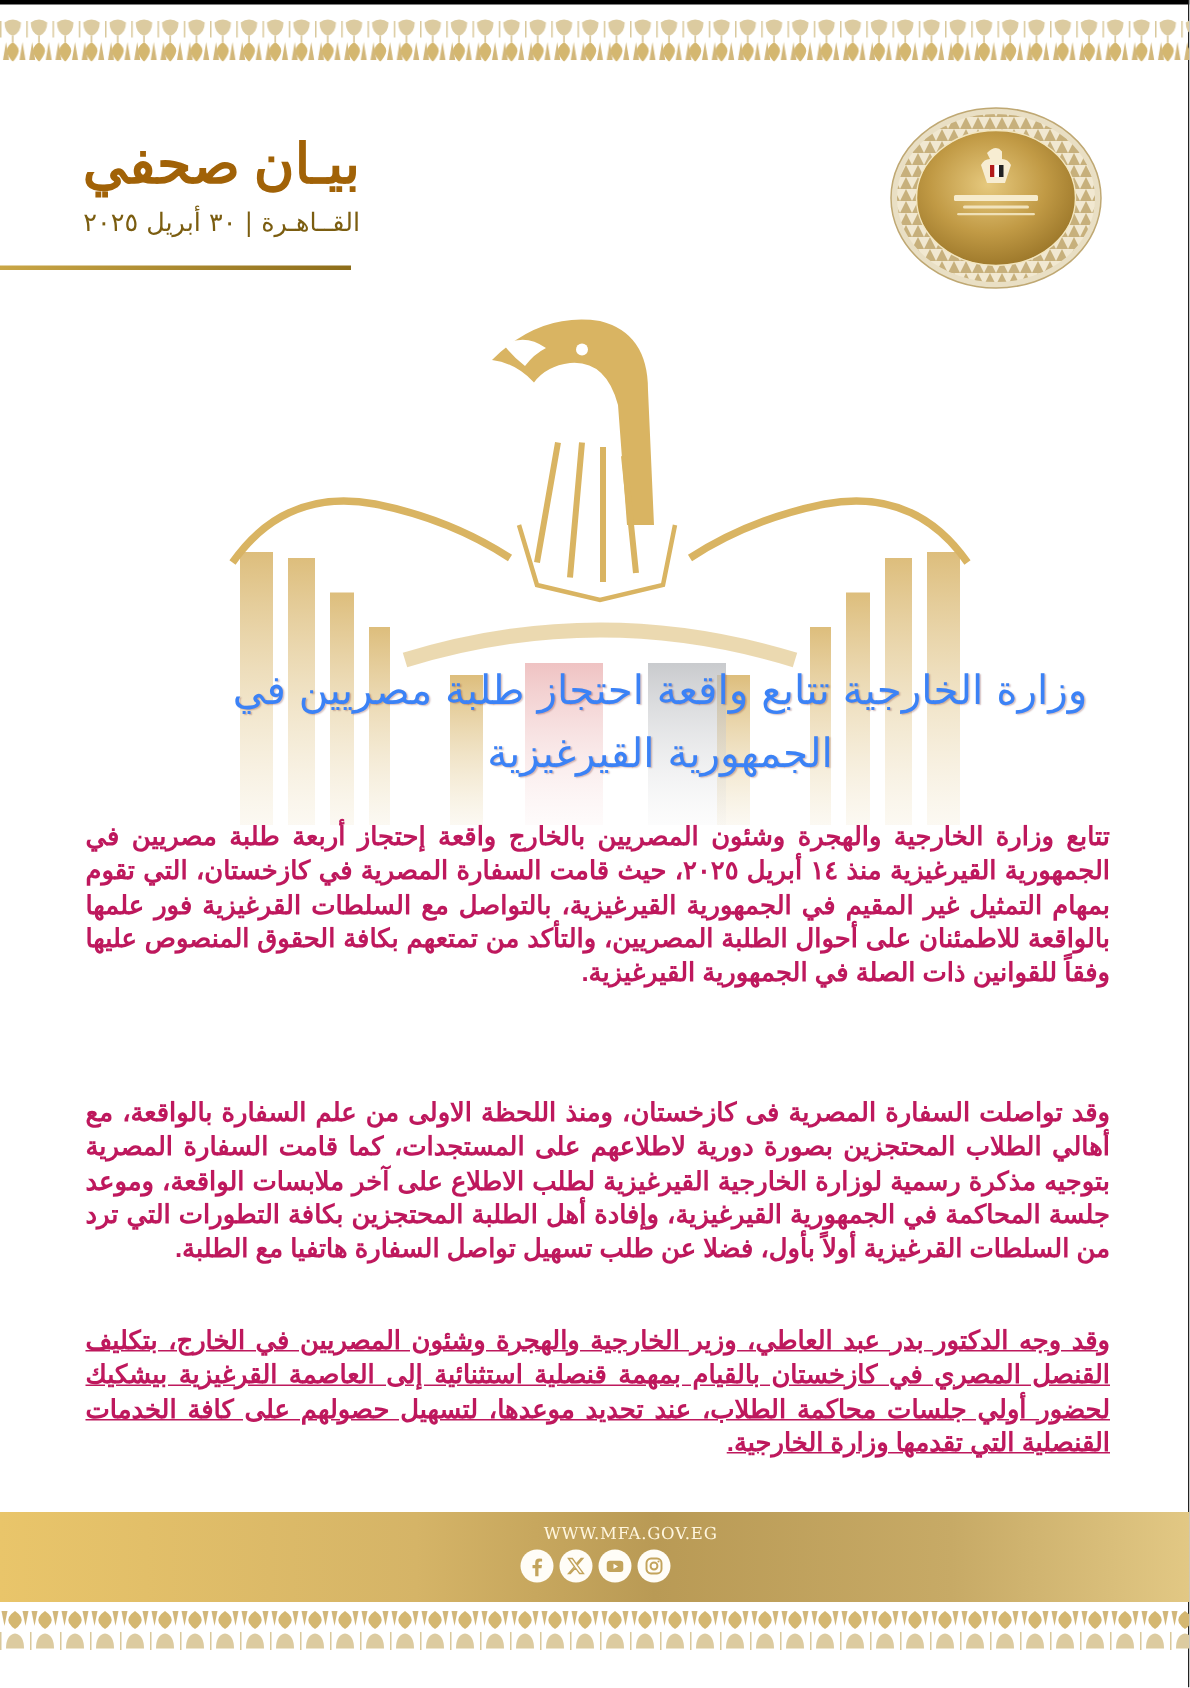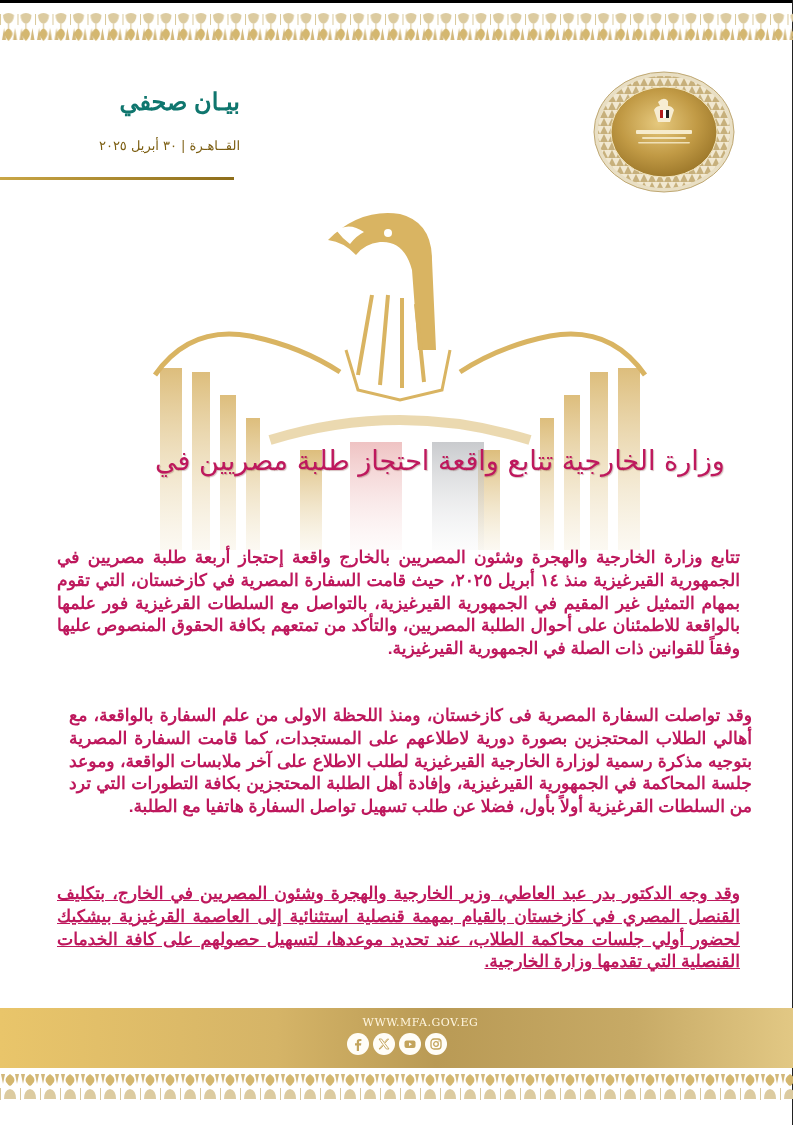--- a/index.html
+++ b/index.html
@@ -2,29 +2,29 @@
 <html><head>
 <meta charset="utf-8">
 <style>
   html, body { margin: 0; padding: 0; background: #ffffff; }
   body { width: 793px; height: 1125px; position: relative; overflow: hidden; font-family: "DejaVu Sans", sans-serif; }
   .topbar { position: absolute; left: 0; top: 0; width: 793px; height: 3px; background: #000; }
   .border-strip { position: absolute; left: 0; width: 793px; height: 30px; }
   .border-top { top: 12px; }
   .border-bottom { top: 1072px; }
   .header-left { position: absolute; left: 0; top: 80px; width: 240px; }
-  .doc-type { position: absolute; right: 0; top: 8px; font-family: Liberation Sans, sans-serif; font-weight: bold; font-size: 24px; color: #0f766e; direction: rtl; white-space: nowrap; letter-spacing: 1px; }
-  .doc-date { position: absolute; right: 0; top: 58px; font-family: "DejaVu Serif", serif; font-size: 13px; color: #7b5d10; direction: rtl; white-space: nowrap; }
+  .doc-type { position: absolute; right: 0; top: 8px; font-family: Liberation Serif, serif; font-weight: bold; font-size: 37px; color: #a16207; direction: rtl; white-space: nowrap; letter-spacing: 1px; }
+  .doc-date { position: absolute; right: 0; top: 58px; font-family: "DejaVu Serif", serif; font-size: 17px; color: #7b5d10; direction: rtl; white-space: nowrap; }
   .header-rule { position: absolute; left: 0; top: 177px; width: 234px; height: 3px; background: linear-gradient(90deg, #c9a646, #8d6d1a); }
   .seal { position: absolute; left: 592px; top: 70px; width: 145px; height: 125px; }
   .eagle { position: absolute; left: 150px; top: 200px; width: 500px; height: 350px; }
-  .title { position: absolute; left: 120px; top: 440px; width: 640px; text-align: center; direction: rtl; font-family: "DejaVu Sans", sans-serif; font-size: 27px; line-height: 42px; color: #be185d; text-shadow: 1px 1px 1px rgba(90,0,0,0.25); }
+  .title { position: absolute; left: 120px; top: 440px; width: 640px; text-align: center; direction: rtl; font-family: "DejaVu Sans", sans-serif; font-size: 27px; line-height: 42px; color: #3b82f6; text-shadow: 1px 1px 1px rgba(90,0,0,0.25); }
   .body-text { position: absolute; left: 57px; width: 683px; direction: rtl; text-align: justify; text-align-last: right; font-family: "Liberation Sans", sans-serif; font-weight: bold; font-size: 17.2px; line-height: 22.8px; color: #be185d; }
   .p1 { top: 546px; }
-  .p2 { top: 704px; margin-left: 12px; }
+  .p2 { top: 730px; }
   .p3 { top: 882px; text-decoration: underline; }
   .footer-band { position: absolute; left: 0; top: 1008px; width: 793px; height: 60px; background: linear-gradient(90deg, #e9c56a 0%, #d5b467 35%, #b99a55 55%, #c7aa66 80%, #e2c884 100%); }
   .site-url { position: absolute; left: 0; width: 793px; top: 8px; text-align: center; font-family: "DejaVu Serif", serif; font-size: 11px; color: #fff6df; letter-spacing: 0.5px; padding-left: 24px; }
   .socials { position: absolute; left: 0; width: 793px; top: 25px; display: flex; justify-content: center; gap: 4px; }
   .social { width: 22px; height: 22px; border-radius: 50%; background: #fffdf7; display: flex; align-items: center; justify-content: center; cursor: pointer; }
   .social svg { width: 14px; height: 14px; }
   .right-edge { position: absolute; right: 0; top: 0; width: 1px; height: 1125px; background: #222; }
 </style>
 </head>
 <body>
@@ -114,20 +114,21 @@
 
   <path d="M120 240 Q250 200 380 240" stroke="#e3c98f" stroke-width="10" fill="none" opacity="0.7"></path>
   <rect x="150" y="250" width="22" height="100" fill="url(#fadeGold)"></rect>
   <rect x="328" y="250" width="22" height="100" fill="url(#fadeGold)"></rect>
   <rect x="200" y="242" width="52" height="108" fill="url(#fadeRed)"></rect>
   <rect x="282" y="242" width="52" height="108" fill="url(#fadeGray)"></rect>
 </svg>
 
 <div class="title">
   <div>وزارة الخارجية تتابع واقعة احتجاز طلبة مصريين في</div>
+  <div>الجمهورية القيرغيزية</div>
 </div>
 
 <div class="body-text p1">تتابع وزارة الخارجية والهجرة وشئون المصريين بالخارج واقعة إحتجاز أربعة طلبة مصريين في الجمهورية القيرغيزية منذ ١٤ أبريل ٢٠٢٥، حيث قامت السفارة المصرية في كازخستان، التي تقوم بمهام التمثيل غير المقيم في الجمهورية القيرغيزية، بالتواصل مع السلطات القرغيزية فور علمها بالواقعة للاطمئنان على أحوال الطلبة المصريين، والتأكد من تمتعهم بكافة الحقوق المنصوص عليها وفقاً للقوانين ذات الصلة في الجمهورية القيرغيزية.</div>
 <div class="body-text p2">وقد تواصلت السفارة المصرية فى كازخستان، ومنذ اللحظة الاولى من علم السفارة بالواقعة، مع أهالي الطلاب المحتجزين بصورة دورية لاطلاعهم على المستجدات، كما قامت السفارة المصرية بتوجيه مذكرة رسمية لوزارة الخارجية القيرغيزية لطلب الاطلاع على آخر ملابسات الواقعة، وموعد جلسة المحاكمة في الجمهورية القيرغيزية، وإفادة أهل الطلبة المحتجزين بكافة التطورات التي ترد من السلطات القرغيزية أولاً بأول، فضلا عن طلب تسهيل تواصل السفارة هاتفيا مع الطلبة.</div>
 <div class="body-text p3">وقد وجه الدكتور بدر عبد العاطي، وزير الخارجية والهجرة وشئون المصريين في الخارج، بتكليف القنصل المصري في كازخستان بالقيام بمهمة قنصلية استثنائية إلى العاصمة القرغيزية بيشكيك لحضور أولي جلسات محاكمة الطلاب، عند تحديد موعدها، لتسهيل حصولهم على كافة الخدمات القنصلية التي تقدمها وزارة الخارجية.</div>
 
 <div class="footer-band">
   <div class="site-url">WWW.MFA.GOV.EG</div>
   <div class="socials">
     <div class="social">

